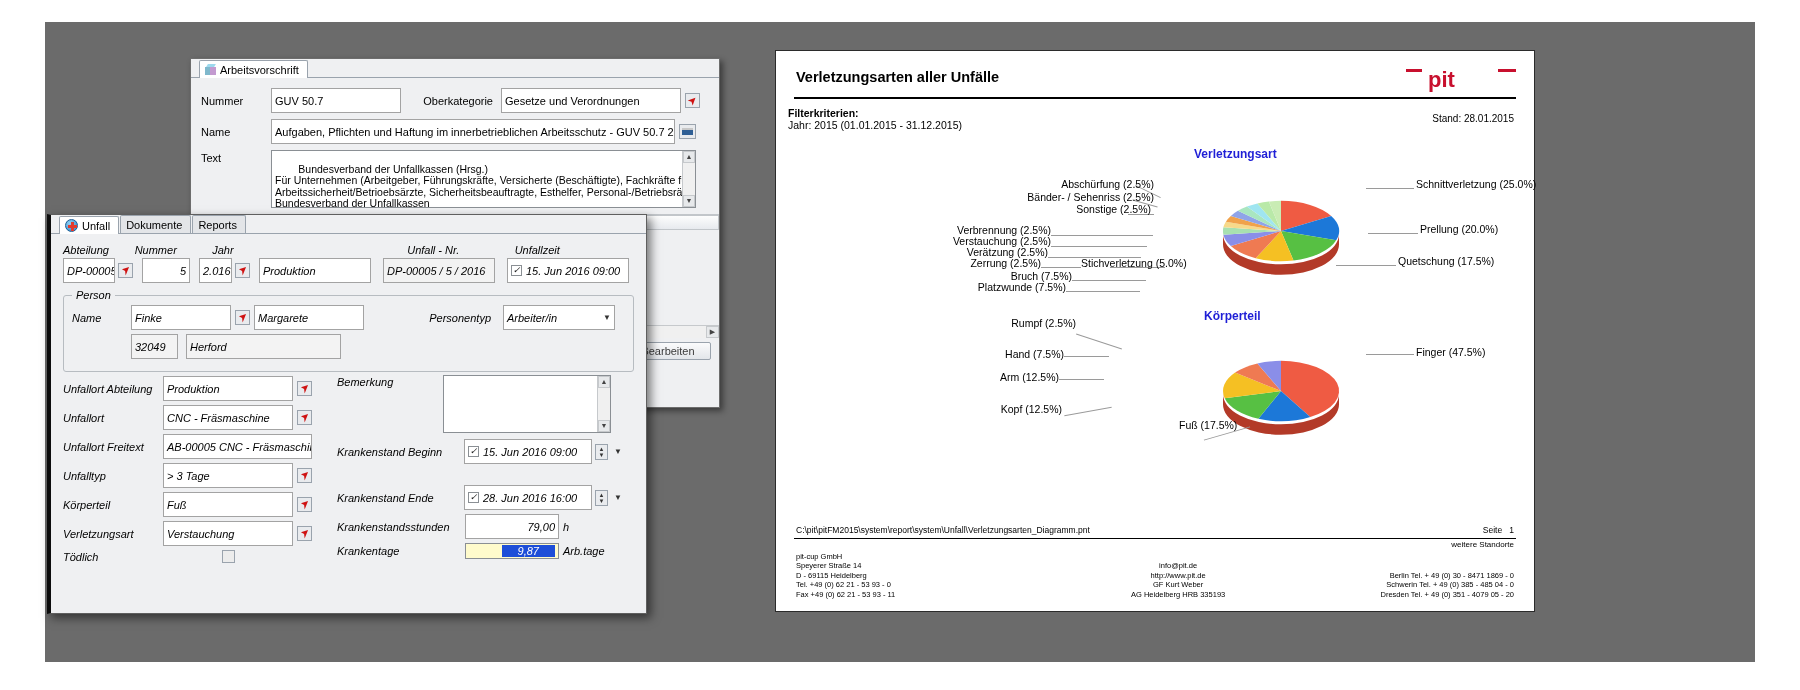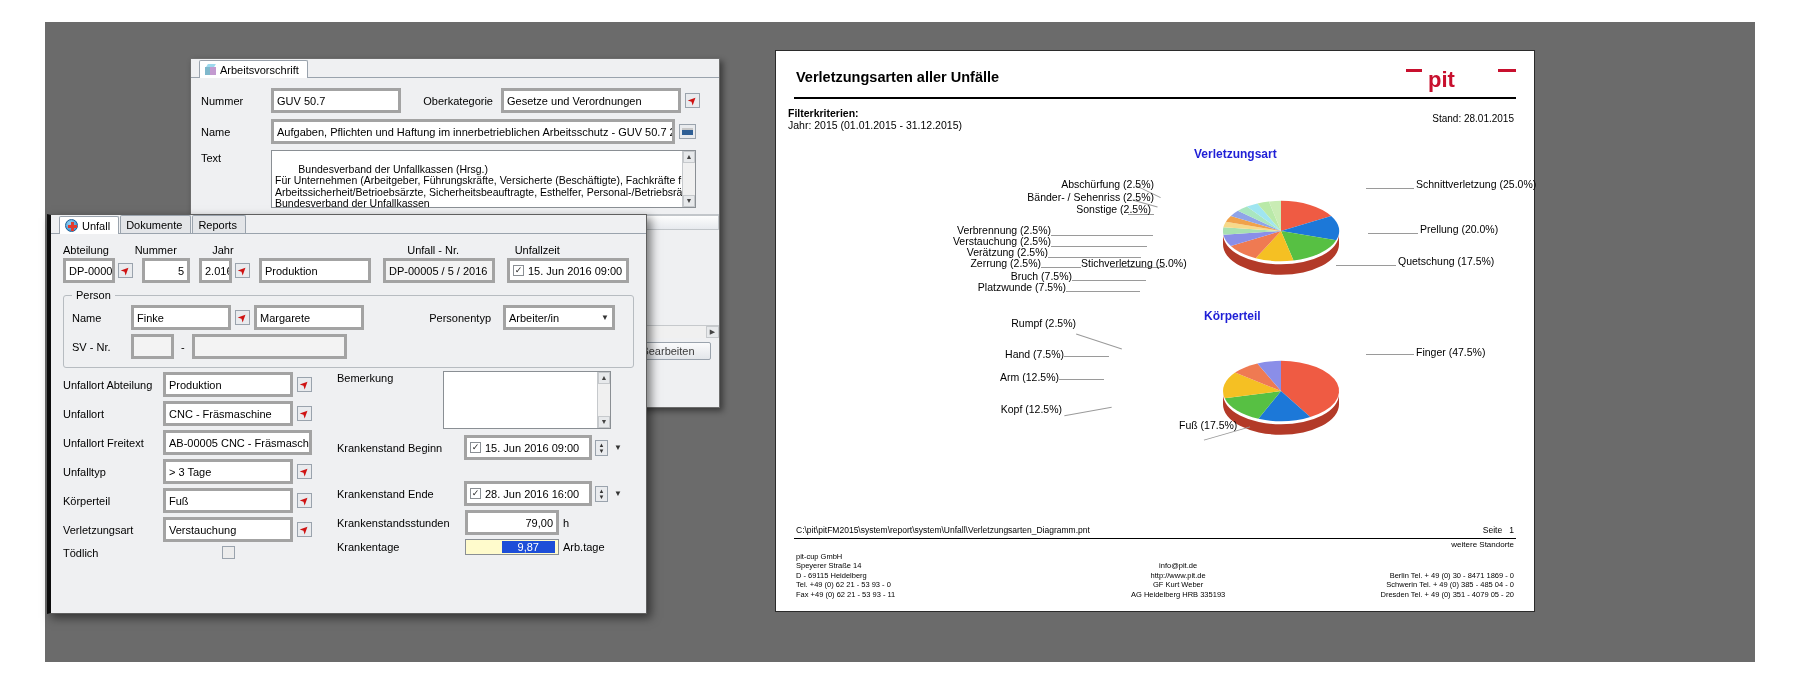--- a/index.html
+++ b/index.html
@@ -49,22 +49,22 @@
   .plus-icon::before, .plus-icon::after {
       content:""; position:absolute; background:#e23b2e;
   }
   .plus-icon::before { left:5px; top:2px; width:3px; height:9px; }
   .plus-icon::after  { left:2px; top:5px; width:9px; height:3px; }
 
   .bw-body { padding:10px 10px 0 10px; }
   .bw-row { display:flex; align-items:center; margin-bottom:6px; }
   .lbl { font-size:11px; color:#000; }
   .inp {
-    background:#fff; border:3px solid #a3a3a3;
-    height:25px; font-size:11px; padding:1px 3px;
+    background:#fff; border:1px solid #a3a3a3;
+    height:25px; font-size:11px; padding:10px 3px;
     font-family:"Liberation Sans", sans-serif; color:#000;
     display:flex; align-items:center; overflow:hidden; white-space:nowrap;
   }
   .redarrow {
     width:15px; height:15px; border:1px solid #9aa3ad; background:#e9ebee;
     display:inline-flex; align-items:center; justify-content:center;
     font-size:11px; color:#cf1212; line-height:1; flex:none;
   }
   .redarrow span{ transform:rotate(-45deg); display:block; }
   .printer-icon {
@@ -117,21 +117,21 @@
 
   
   #fg-window {
     position:absolute; left:47px; top:214px; width:600px; height:400px;
     background:#eff0f2;
     border-left:4px solid #0d0d0d; border-top:1px solid #5f5f5f;
     border-right:1px solid #5f5f5f; border-bottom:1px solid #5f5f5f;
     box-shadow:4px 4px 9px rgba(0,0,0,.5);
     font-size:11px; color:#000;
   }
-  .fg-body { padding:10px 12px 0 12px; position:relative; }
+  .fg-body { padding:10px 12px 0 12px; position:relative;font-style:italic; }
   fieldset.person {
     border:1px solid #b7bcc1; border-radius:3px;
     margin:6px 0 4px 0; padding:4px 8px 8px 8px;
   }
   fieldset.person legend { font-size:11px; padding:0 4px; }
   .chk {
     width:11px; height:11px; border:1px solid #8a8f94; background:#fff;
     display:inline-flex; align-items:center; justify-content:center;
     font-size:9px; line-height:1; color:#1a1a1a; flex:none;
   }
@@ -294,25 +294,24 @@
         <div class="redarrow">
             <span>➤</span>
           </div>
         <div class="inp" style="width:110px">Margarete</div>
         <div style="width:105px; text-align:right; padding-right:8px; font-size:11px; margin-left:26px">Personentyp</div>
         <div class="inp" style="width:112px">
           <span>Arbeiter/in</span>
           <span class="combo-arrow" style="margin-left:auto">▼</span>
         </div>
       </div>
-      <div style="display:flex; align-items:center; gap:4px">
-        <div style="width:55px; font-size:11px">SV - Nr.</div>
-        <div class="inp" style="width:43px; background:#f3f3f3"></div>
-        <div style="font-size:11px; padding:0 3px">-</div>
-        <div class="inp" style="width:155px; background:#f3f3f3"></div>
+      <div style="display:flex; align-items:center; gap:4px; margin-bottom:4px">
+        <div style="width:55px"></div>
+        <div class="inp" style="width:47px; background:#f3f3f3">32049</div>
+        <div class="inp" style="width:155px; margin-left:4px; background:#f3f3f3">Herford</div>
       </div>
     </fieldset>
 
     <div style="display:flex; gap:14px">
 
       <div style="width:260px">
         <div style="display:flex; align-items:center; gap:4px; margin-bottom:4px">
           <div style="width:96px; font-size:11px">Unfallort Abteilung</div>
           <div class="inp" style="width:130px">Produktion</div>
           <div class="redarrow">

